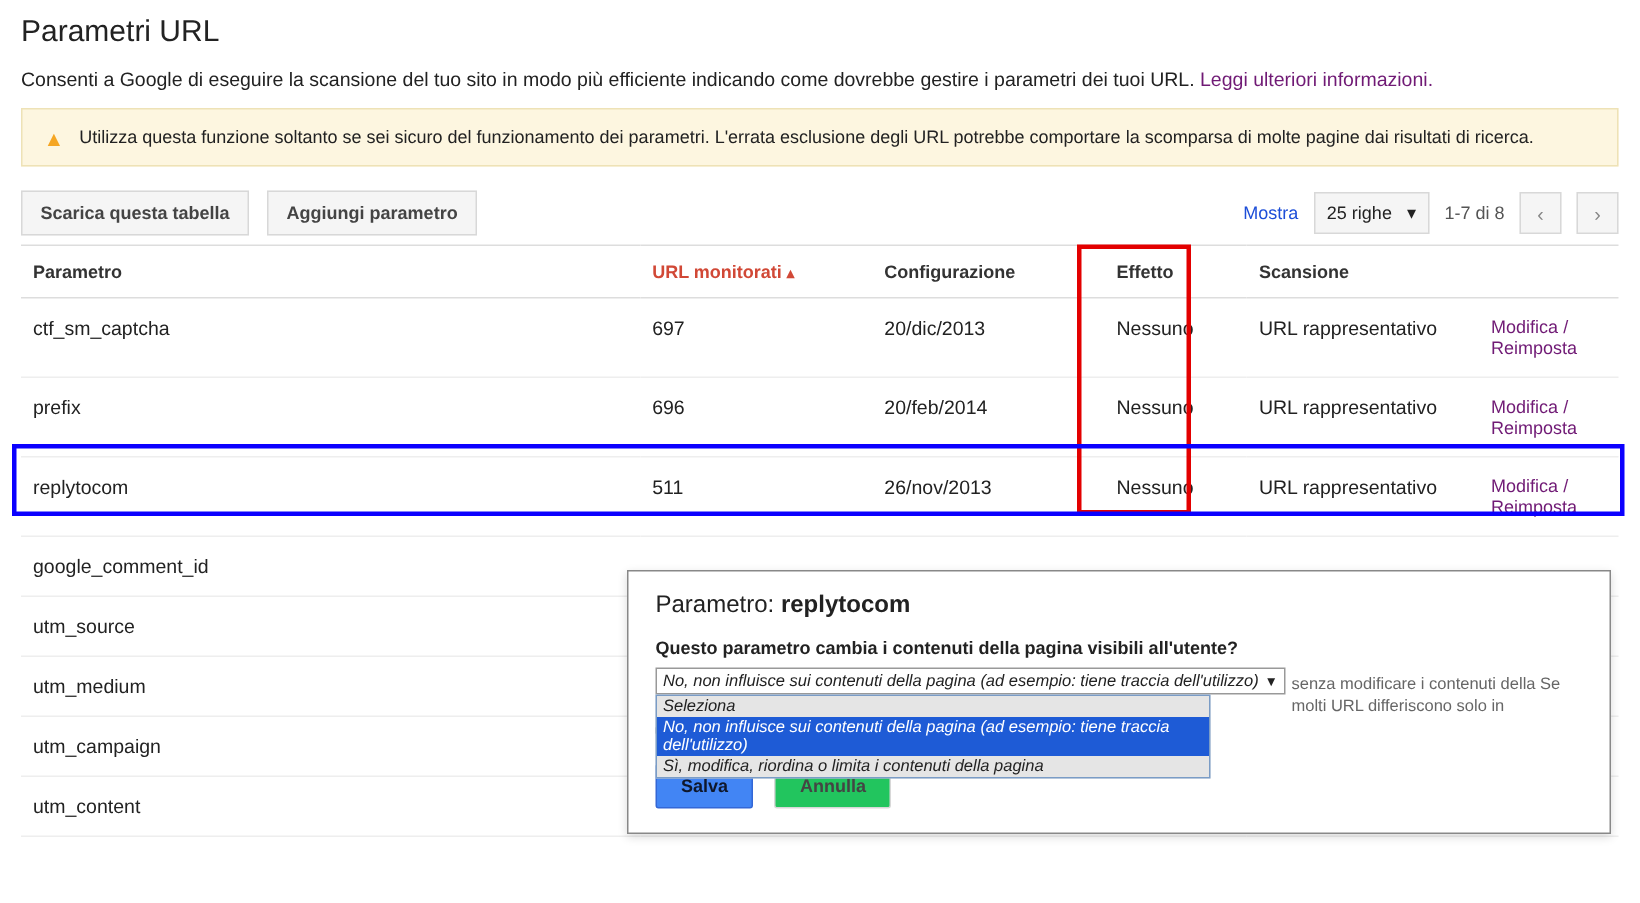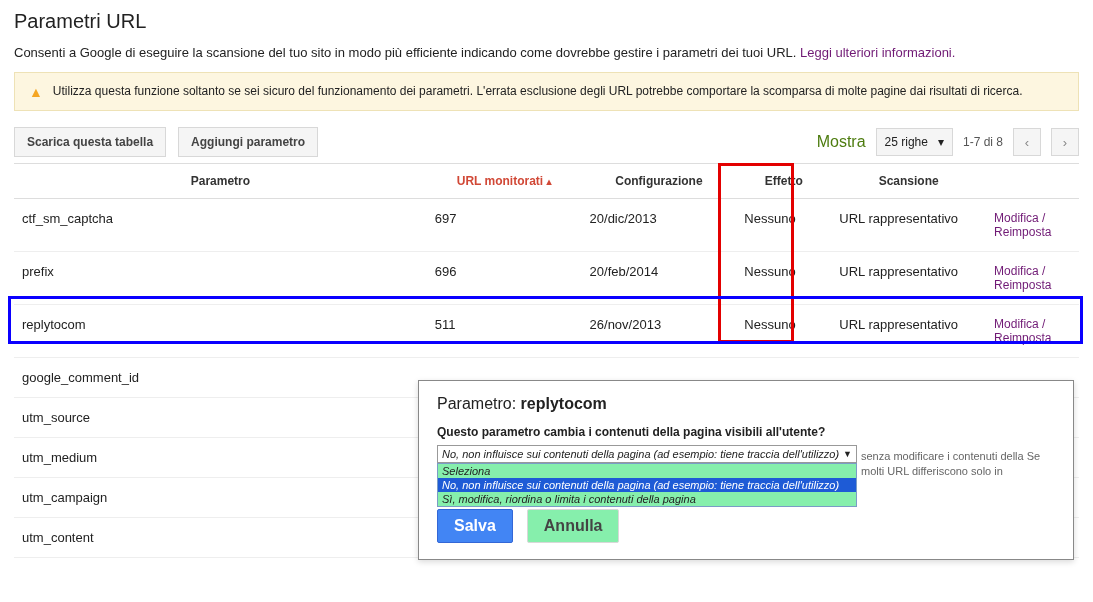--- a/index.html
+++ b/index.html
@@ -8,57 +8,57 @@
 .subtitle { font-size: 13px; margin-bottom: 12px; }
 a { color: #701a75; text-decoration: none; }
 
 .warning-box { background: #fdf6e0; border: 1px solid #eee2b6; padding: 10px 14px; display: flex; align-items: flex-start; gap: 10px; margin-bottom: 16px; }
 .warning-icon { color: #f5a623; font-size: 14px; flex-shrink: 0; margin-top: 1px; }
 .warning-text { font-size: 12px; line-height: 1.4; }
 
 .toolbar { display: flex; align-items: center; margin-bottom: 4px; }
 .btn { background: #f5f5f5; border: 1px solid #d8d8d8; padding: 7px 12px; font-size: 12px; font-weight: bold; color: #444; cursor: pointer; border-radius: 0; margin-right: 12px; }
 .toolbar-right { margin-left: auto; display: flex; align-items: center; gap: 10px; }
-.show-label { font-size: 16px; color: #4d7c0f; }
+.show-label { font-size: 12px; color: #1d4ed8; }
 .rows-select { border: 1px solid #d8d8d8; background: #f5f5f5; padding: 6px 8px; font-size: 12px; display: inline-flex; align-items: center; gap: 10px; cursor: pointer; text-align: right; }
 .pager-range { font-size: 12px; color: #555; }
 .pager-arrow { border: 1px solid #d8d8d8; background: #f5f5f5; width: 28px; height: 28px; display: inline-flex; align-items: center; justify-content: center; color: #888; cursor: pointer; }
 
 .params-table { width: 100%; border-collapse: collapse; margin-top: 6px; position: relative; }
-.params-table th { text-align: center; font-size: 12px; font-weight: bold; padding: 10px 8px; border-bottom: 1px solid #ddd; border-top: 1px solid #ddd; color: #333; }
+.params-table th { text-align: left; font-size: 12px; font-weight: bold; padding: 10px 8px; border-bottom: 1px solid #ddd; border-top: 1px solid #ddd; color: #333; }
 .params-table th.sorted { color: #d14836; }
 .sort-arrow { color: #d14836; font-size: 10px; }
 .params-table td { padding: 12px 8px; border-bottom: 1px solid #eee; font-size: 13px; vertical-align: top; }
 .action-links a { display: block; font-size: 12px; }
 tr.row-highlight td { outline: none; }
 
 
 .red-box { position: absolute; border: 3px solid #e30000; pointer-events: none; }
 
 .blue-box { position: absolute; border: 3px solid #0b00ff; pointer-events: none; }
 
 .table-wrap { position: relative; }
 
 .modal { position: absolute; left: 418px; top: 380px; width: 656px; border: 1px solid #888; background: #fff; padding: 14px 18px 16px 18px; z-index: 10; box-shadow: 0 2px 6px rgba(0,0,0,0.15); }
 .modal-title { font-size: 16px; margin-bottom: 12px; }
 .modal-title b { font-weight: bold; }
 .modal-question { font-size: 12px; font-weight: bold; margin-bottom: 6px; }
 .select-open { position: relative; font-style: italic; }
 .select-box { width: 420px; border: 1px solid #999; font-size: 11px; padding: 2px 4px; background: #fff; display: flex; justify-content: space-between; align-items: center; cursor: pointer; }
 .select-caret { font-size: 9px; }
-.dropdown { position: absolute; top: 18px; left: 0; width: 420px; border: 1px solid #7a9cc6; background: #86efac; z-index: 5; }
+.dropdown { position: absolute; top: 18px; left: 0; width: 370px; border: 1px solid #7a9cc6; background: #e5e5e5; z-index: 5; }
 .dropdown-item { font-size: 11px; padding: 1px 4px; cursor: pointer; }
 .dropdown-item.selected { background: #1e5bd6; color: #fff; }
 .help-text { position: absolute; left: 442px; top: 68px; width: 200px; font-size: 11px; color: #666; line-height: 1.4; }
 .under-text { font-size: 11px; color: #555; margin-top: 44px; line-height: 1.4; }
 .example-link { font-size: 12px; color: #555; margin: 16px 0; display: flex; align-items: center; gap: 4px; cursor: pointer; }
 .example-caret { font-size: 9px; color: #777; }
 .modal-buttons { display: flex; gap: 14px; }
-.btn-primary { background: #4285f4; color: #ffffff; border: 1px solid #3367d6; padding: 7px 16px; font-size: 16px; font-weight: bold; cursor: pointer; border-radius: 2px; }
-.btn-secondary { background: #86efac; border: 1px solid #d8d8d8; padding: 7px 16px; font-size: 16px; font-weight: bold; color: #444; cursor: pointer; border-radius: 2px; }
+.btn-primary { background: #4285f4; color: #0f172a; border: 1px solid #3367d6; padding: 7px 16px; font-size: 12px; font-weight: bold; cursor: pointer; border-radius: 2px; }
+.btn-secondary { background: #22c55e; border: 1px solid #d8d8d8; padding: 7px 16px; font-size: 12px; font-weight: bold; color: #444; cursor: pointer; border-radius: 2px; }
 </style>
 </head>
 <body>
 
 <h1>Parametri URL</h1>
 <p class="subtitle">
   <span>Consenti a Google di eseguire la scansione del tuo sito in modo più efficiente indicando come dovrebbe gestire i parametri dei tuoi URL.</span>
   <a href="#">Leggi ulteriori informazioni.</a>
 </p>
 

